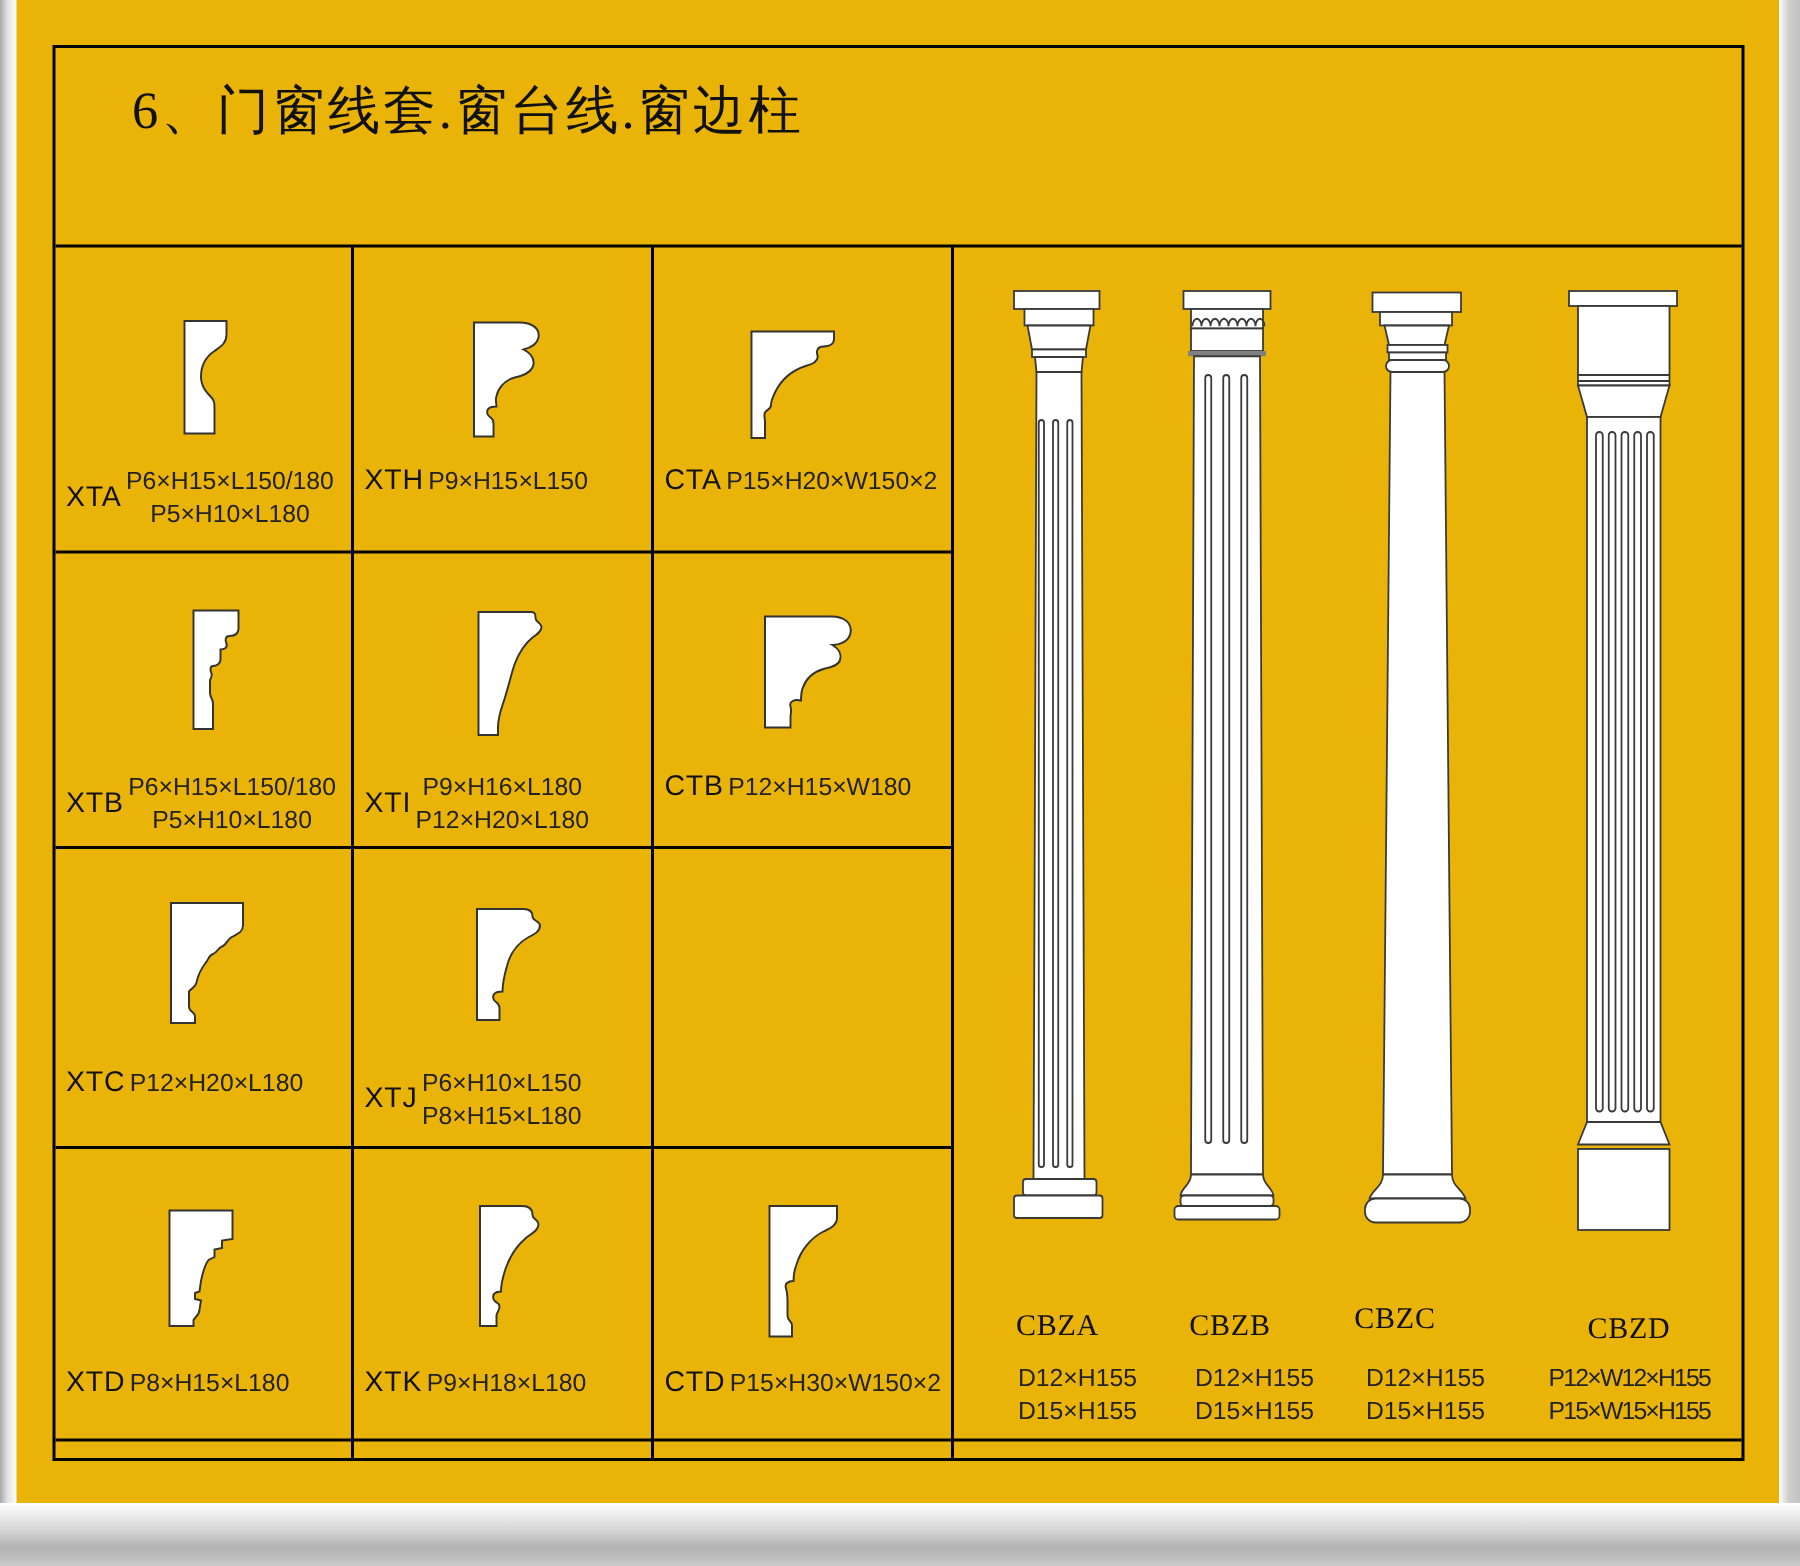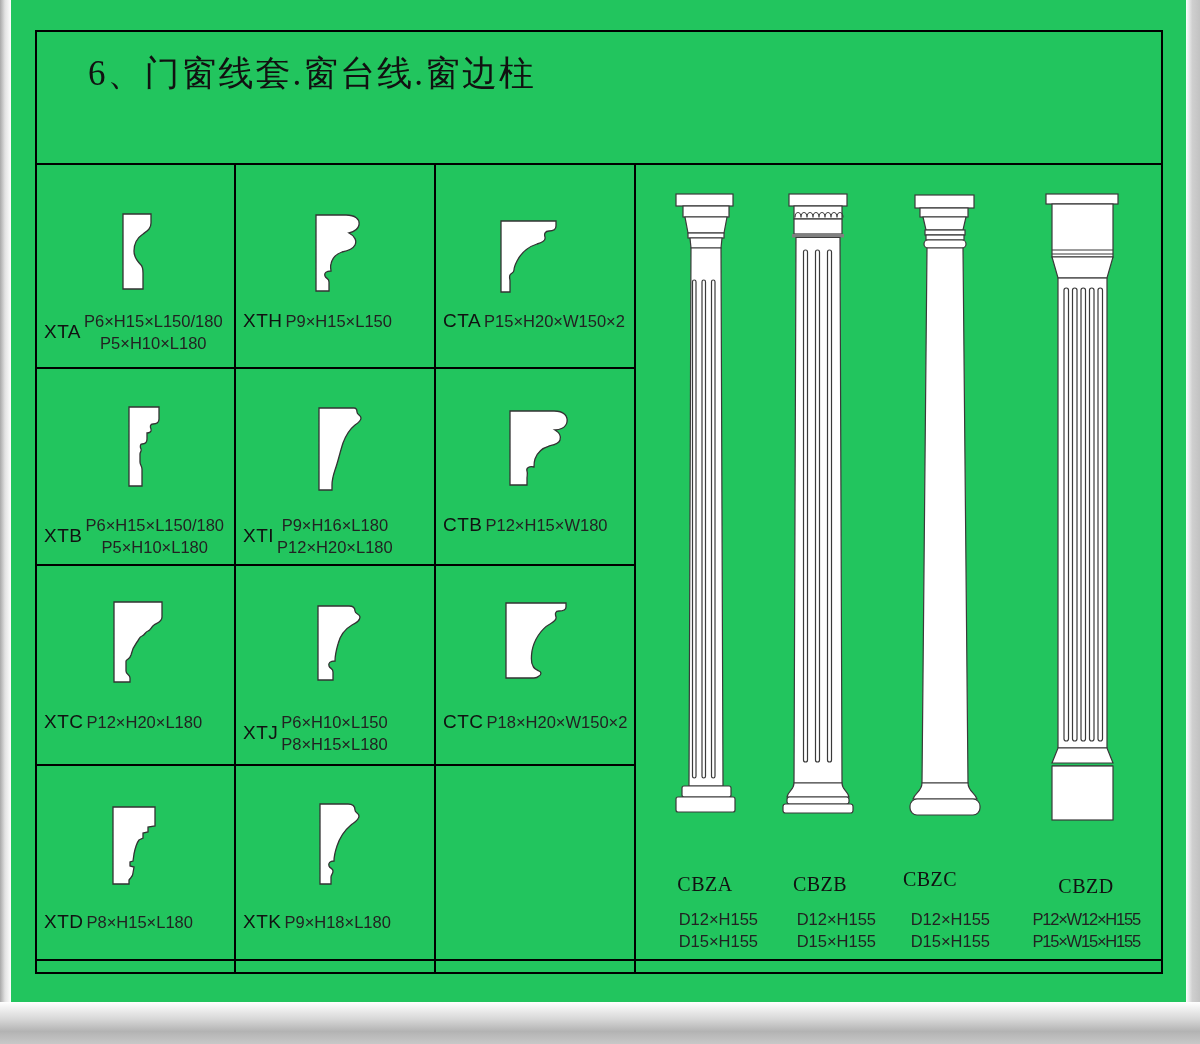--- a/index.html
+++ b/index.html
@@ -1,16 +1,16 @@
 <!DOCTYPE html>
 <html><head>
 <meta charset="utf-8">
 <style>
   html,body{margin:0;padding:0;background:#fff;}
-  .screen{position:relative;width:1200px;height:1044px;background:#22c55e;overflow:hidden;
+  .screen{position:relative;width:1200px;height:1044px;background:#eab308;overflow:hidden;
           font-family:"Liberation Sans","DejaVu Sans",sans-serif;color:#1a1a1a;}
   
   .edge-left{position:absolute;left:0;top:0;width:11px;height:100%;
              background:linear-gradient(to right,#a9a9a9,#e2e2e2 45%,#ffffff);}
   .edge-right{position:absolute;right:0;top:0;width:14px;height:100%;
               background:linear-gradient(to left,#c2c2c2,#cfcfcf 55%,#ffffff);}
   .edge-bottom{position:absolute;left:0;bottom:0;width:100%;height:42px;
                background:linear-gradient(to bottom,#ffffff,#d8d8d8 40%,#b3b3b3 70%,#c8c8c8);}
   
   .frame{position:absolute;left:35px;top:30px;width:1128px;height:944px;
@@ -150,32 +150,20 @@
       </svg>
     <div class="clabel">
         <span class="cname">XTJ</span>
       <span class="cdims">
         <span>P6×H10×L150</span>
         <span>P8×H15×L180</span>
         </span>
       </div>
   </div>
 
-  <div class="cell" style="left:435px;top:565px;width:200px;height:200px">
-    <svg class="pshape" style="left:70px;top:37px" width="62" height="78" viewBox="0 0 62 78">
-      <path d="M1,1 H61 V5 C61,9 57,9 54,9 C50,9 50,12 51,15 C52,18 48,20 45,22 C36,27 29,38 27,49 C26,56 26,61 28,64 C29,67 32,68 34,69 C37,70 36,73 34,74 C33,75 31,76 29,76 H1 Z"></path>
-      </svg>
-    <div class="clabel">
-        <span class="cname">CTC</span>
-      <span class="cdims">
-        <span>P18×H20×W150×2</span>
-        <span></span>
-        </span>
-      </div>
-  </div>
 
   <div class="cell" style="left:36px;top:765px;width:199px;height:195px">
     <svg class="pshape" style="left:76px;top:41px" width="44" height="79" viewBox="0 0 44 79">
       <path d="M1,1 H43 V20 L36,21 V26 L31,27 V32 L27,34 C24,38 23,43 22,48 L21,55 L18,56 V60 L22,61 L21,67 C21,71 18,72 17,74 V78 H1 Z"></path>
       </svg>
     <div class="clabel">
         <span class="cname">XTD</span>
       <span class="cdims">
         <span>P8×H15×L180</span>
         <span></span>
@@ -189,20 +177,32 @@
       </svg>
     <div class="clabel">
         <span class="cname">XTK</span>
       <span class="cdims">
         <span>P9×H18×L180</span>
         <span></span>
         </span>
       </div>
   </div>
 
+  <div class="cell" style="left:435px;top:765px;width:200px;height:195px">
+    <svg class="pshape" style="left:77px;top:38px" width="47" height="89" viewBox="0 0 47 89">
+      <path d="M1,1 H46 V9 C46,14 41,16 37,18 C29,22 22,30 19,40 C17,45 17,48 17,51 C13,51 11,53 12,56 C13,59 13,62 13,65 V74 C13,78 16,77 16,81 V88 H1 Z"></path>
+      </svg>
+    <div class="clabel">
+        <span class="cname">CTD</span>
+      <span class="cdims">
+        <span>P15×H30×W150×2</span>
+        <span></span>
+        </span>
+      </div>
+  </div>
 
   <svg class="colsvg" width="525" height="794" viewBox="636 165 525 794">
     <g>
       <rect x="676" y="194" width="57" height="12"></rect>
       <rect x="683" y="206" width="46" height="11"></rect>
       <path d="M685,217 H727 L724,233 H688 Z"></path>
       <rect x="688" y="233" width="36" height="5"></rect>
       <path d="M690,238 H722 L721,248 H691 Z"></path>
       <path d="M691,248 H721 L723,786 H689 Z"></path>
       <rect x="692.5" y="280" width="3.5" height="498" rx="1.75"></rect>

